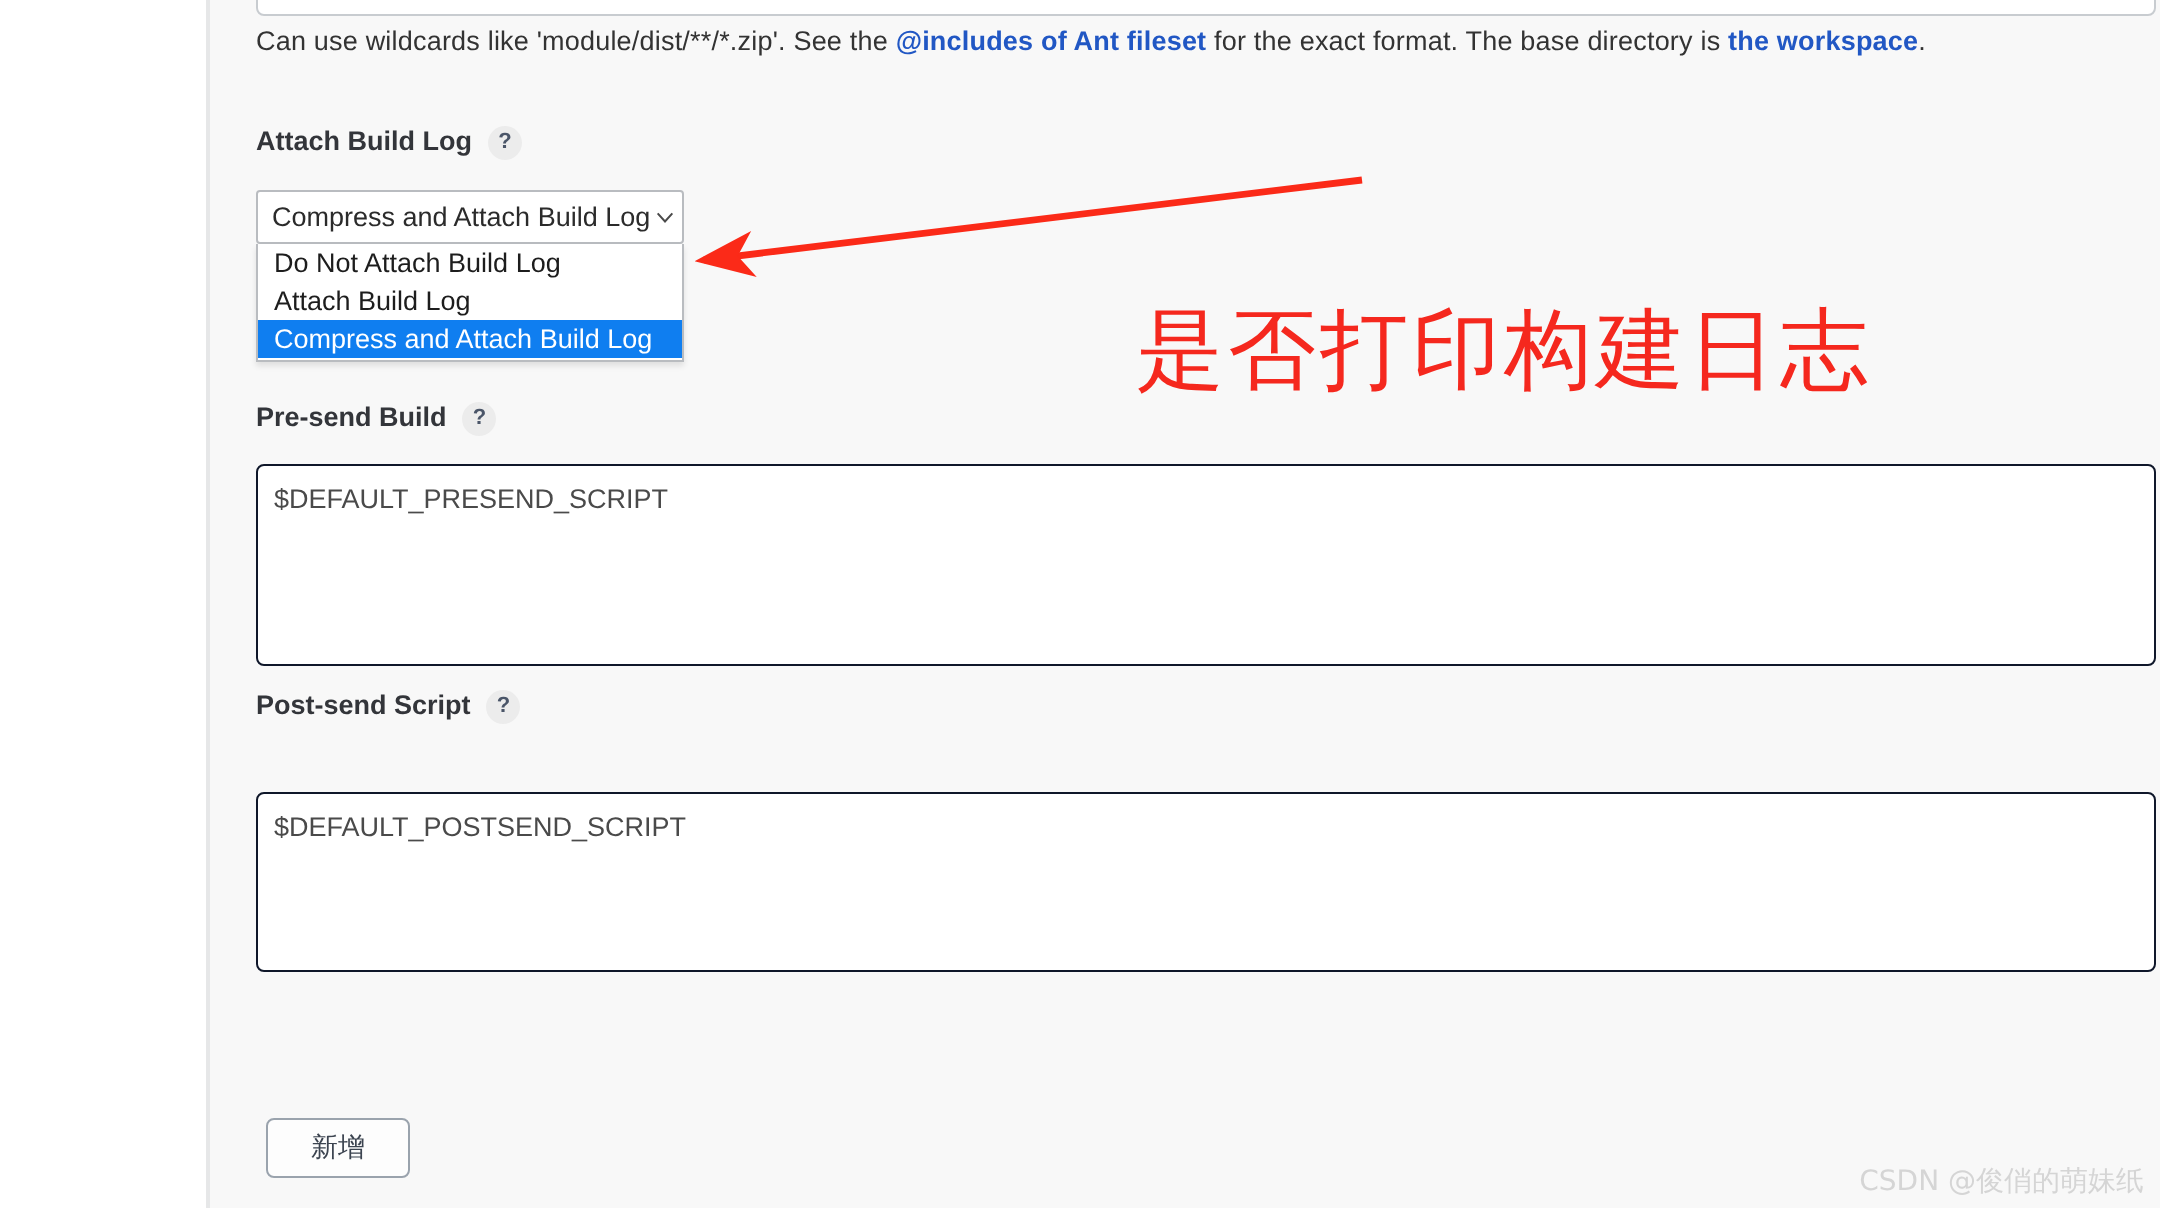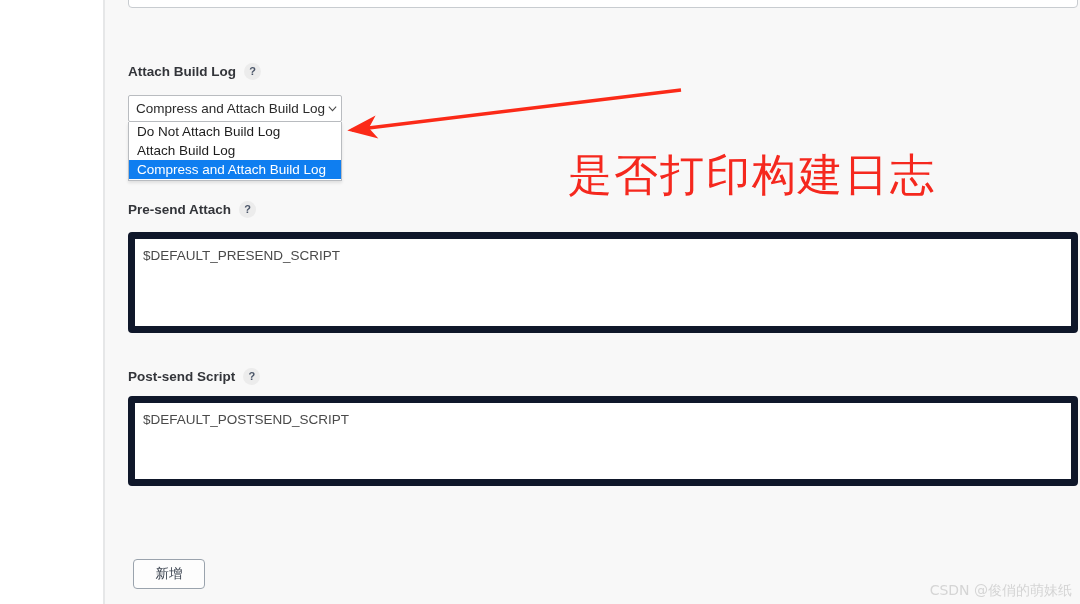--- a/index.html
+++ b/index.html
@@ -139,21 +139,21 @@
     background: #0f7ef0;
     color: #ffffff;
   }
 
   
   .code-area {
     position: absolute;
     left: 23px;
     width: 950px;
     background: #ffffff;
-    border: 7px solid #0f172a;
+    border: 1px solid #0f172a;
     border-radius: 4px;
     box-sizing: border-box;
     padding: 9px 0 0 8px;
     font-size: 13.5px;
     color: #4a4a4a;
     overflow: hidden;
     white-space: pre;
   }
 
   
@@ -206,20 +206,23 @@
 
 <div id="screen">
 
   <div class="left-gutter"></div>
   <div class="panel-divider"></div>
 
   <div class="form-panel">
 
     <div class="top-field"></div>
 
+    <div class="help-text">
+      <span>Can use wildcards like 'module/dist/**/*.zip'. See the </span><a href="#">@includes of Ant fileset</a><span> for the exact format. The base directory is </span><a href="#">the workspace</a><span>.</span>
+    </div>
 
     <div class="field-label" style="left:23px; top:63px;">
       <span>Attach Build Log</span><span class="help-dot">?</span>
     </div>
 
     <div class="select-box">
       <span class="sel-value">Compress and Attach Build Log</span>
       <span class="chev">
         <svg viewBox="0 0 12 12" width="11" height="11" aria-hidden="true">
           <path d="M2 4 L6 8.4 L10 4" fill="none" stroke="#4a4a4a" stroke-width="1.1"></path>
@@ -227,25 +230,25 @@
       </span>
     </div>
 
     <div class="option-list">
       <div class="option-row">Do Not Attach Build Log</div>
       <div class="option-row">Attach Build Log</div>
       <div class="option-row selected">Compress and Attach Build Log</div>
     </div>
 
     <div class="field-label" style="left:23px; top:201px;">
-      <span>Pre-send Attach</span><span class="help-dot">?</span>
+      <span>Pre-send Build</span><span class="help-dot">?</span>
     </div>
     <div class="code-area" style="top:232px; height:101px;">$DEFAULT_PRESEND_SCRIPT</div>
 
-    <div class="field-label" style="left:23px; top:368px;">
+    <div class="field-label" style="left:23px; top:345px;">
       <span>Post-send Script</span><span class="help-dot">?</span>
     </div>
     <div class="code-area" style="top:396px; height:90px;">$DEFAULT_POSTSEND_SCRIPT</div>
 
     <div class="add-btn">新增</div>
 
   </div>
 
   <svg class="arrow-layer" viewBox="0 0 1080 604" width="1080" height="604">
     <defs>

